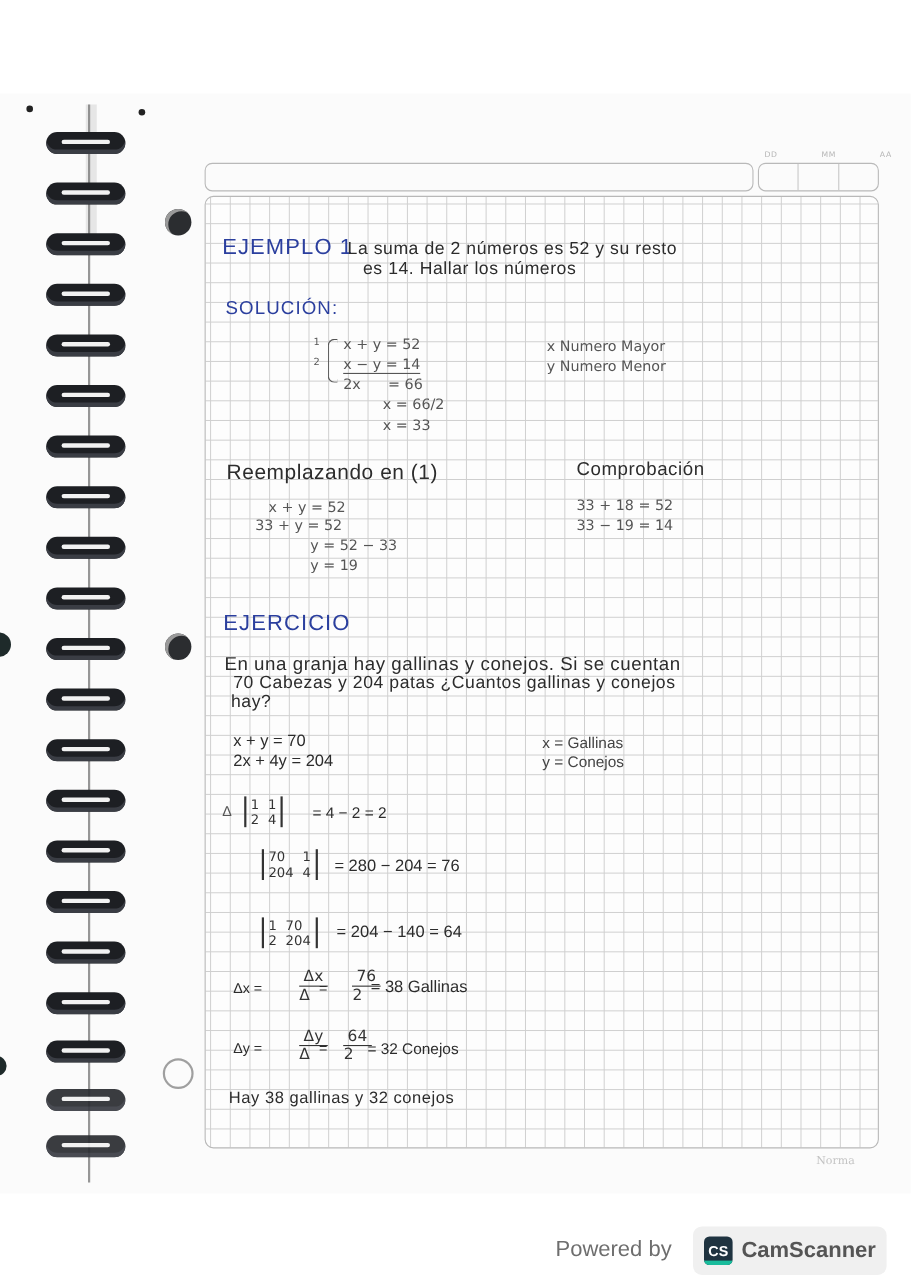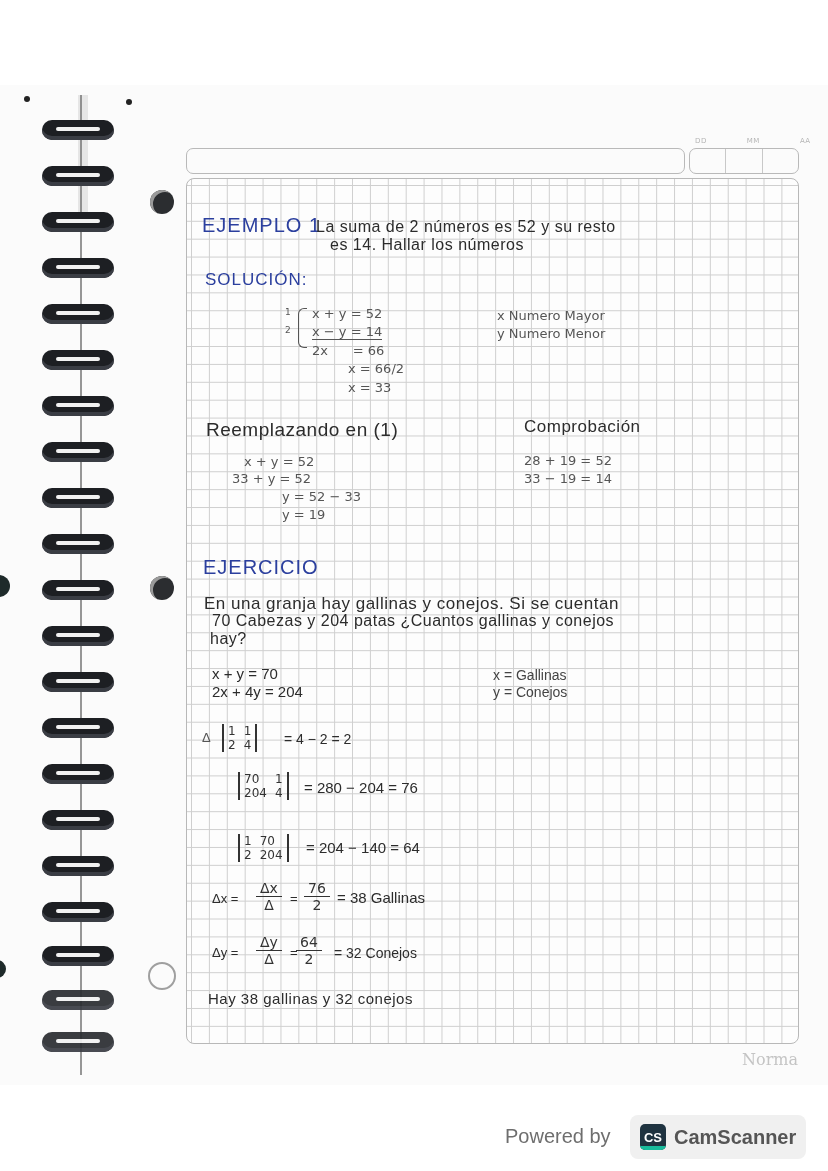--- a/index.html
+++ b/index.html
@@ -63,42 +63,42 @@
     border:1.5px solid #b8b8b8; border-radius:8px;
     background-color:#fdfdfd;
     background-image:
       linear-gradient(to right, #cfcfcf 1px, transparent 1px),
       linear-gradient(to bottom, #cfcfcf 1px, transparent 1px);
     background-size:17.9px 17.9px;
     background-position:4px 6px;
   }
   .brand {
     position:absolute; left:742px; top:1050px;
-    font-family:"DejaVu Serif", serif; font-size:16px; color:#c4c4c4;
+    font-family:"DejaVu Serif", serif; font-size:10px; color:#c4c4c4;
   }
 
   
   .hw { position:absolute; white-space:nowrap; color:#2c2c2c; font-family:"Liberation Sans", sans-serif; }
   .blue { color:#2b3f9e; font-family:"Liberation Sans", sans-serif; letter-spacing:1px; }
   .title { font-size:20px; }
   .body { font-size:16px; letter-spacing:.5px; }
   .eq { font-size:13px; color:#555; font-family:"DejaVu Sans", sans-serif; }
   .underline { border-bottom:1.5px solid #555; }
 
   .bracket {
     position:absolute; border-left:1.5px solid #555; border-top:1.5px solid #555; border-bottom:1.5px solid #555;
     border-radius:6px 0 0 6px;
   }
   .det {
     position:absolute; border-left:2px solid #333; border-right:2px solid #333;
     padding:0 4px; font-size:12px; line-height:14px; color:#333;
     display:grid; grid-template-columns:auto auto; column-gap:8px;
   }
   .frac { position:absolute; display:flex; flex-direction:column; align-items:center; font-size:14px; color:#333; }
-  .frac .num { border-bottom:1.5px solid #333; padding:0 4px; }
+  .frac .num { border-bottom:1.5px solid #333; padding:0 4px;margin-left:16px; }
 
   
   .powered {
     position:absolute; left:505px; top:1125px;
     font-family:"Liberation Sans", sans-serif; font-size:20px; color:#6e6e6e;
   }
   .cs-badge {
     position:absolute; left:630px; top:1115px; width:176px; height:44px;
     background:#f0f0f0; border-radius:8px; display:flex; align-items:center;
   }
@@ -183,21 +183,21 @@
 <div class="hw eq" style="left:497px;top:326px">y  Numero Menor</div>
 
 <div class="hw body" style="left:206px;top:419px;font-size:19px">Reemplazando en (1)</div>
 <div class="hw body" style="left:524px;top:417px;font-size:17px">Comprobación</div>
 
 <div class="hw eq" style="left:244px;top:454px">x + y = 52</div>
 <div class="hw eq" style="left:232px;top:471px">33 + y = 52</div>
 <div class="hw eq" style="left:282px;top:489px">y = 52 − 33</div>
 <div class="hw eq" style="left:282px;top:507px">y = 19</div>
 
-<div class="hw eq" style="left:524px;top:453px">28 + 19 = 52</div>
+<div class="hw eq" style="left:524px;top:453px">33 + 18 = 52</div>
 <div class="hw eq" style="left:524px;top:471px">33 − 19 = 14</div>
 
 <div class="hw blue title" style="left:203px;top:556px">EJERCICIO</div>
 <div class="hw body" style="left:204px;top:594px;font-size:17px">En una granja hay gallinas y conejos. Si se cuentan</div>
 <div class="hw body" style="left:212px;top:612px;font-size:16px">70 Cabezas  y 204 patas ¿Cuantos gallinas y conejos</div>
 <div class="hw body" style="left:210px;top:630px;font-size:16px">hay?</div>
 
 <div class="hw" style="left:212px;top:665px;font-size:15px">x + y = 70</div>
 <div class="hw" style="left:212px;top:683px;font-size:15px">2x + 4y = 204</div>
 <div class="hw" style="left:493px;top:667px;font-size:14px;color:#444">x = Gallinas</div>

